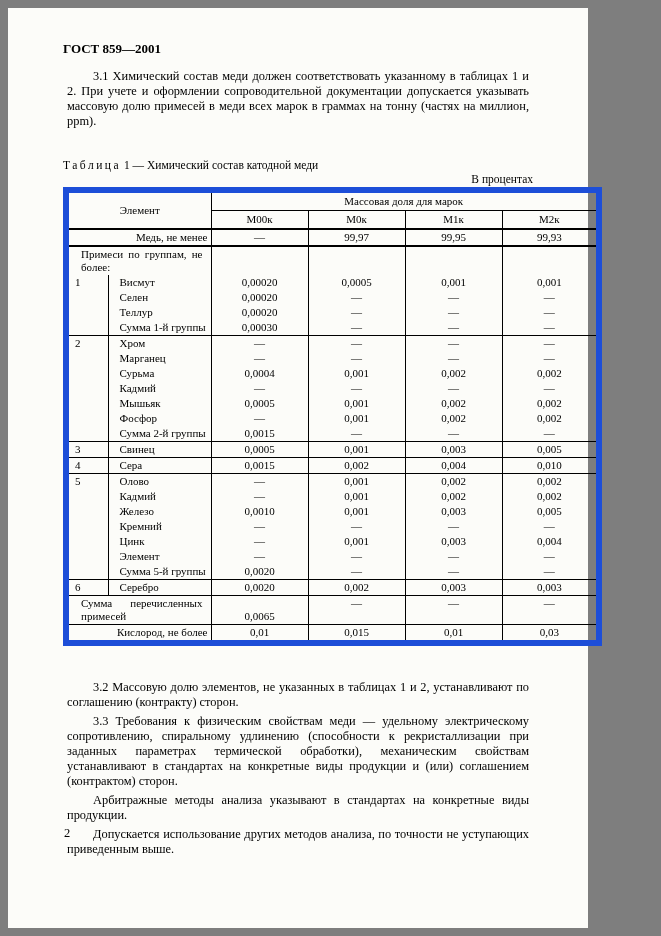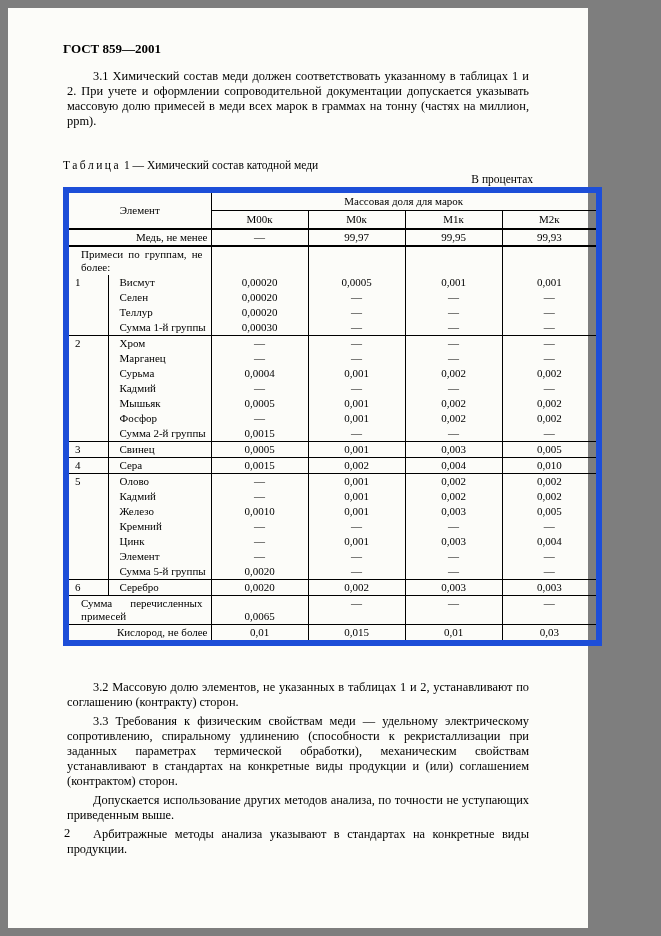--- a/index.html
+++ b/index.html
@@ -278,20 +278,20 @@
             <td class="val">0,015</td>
             <td class="val">0,01</td>
             <td class="val">0,03</td>
           </tr>
         </tbody>
     </table>
 
     <div class="post-table">
       <p class="body-text">3.2 Массовую долю элементов, не указанных в таблицах 1 и 2, устанавливают по соглашению (контракту) сторон.</p>
       <p class="body-text">3.3 Требования к физическим свойствам меди — удельному электрическому сопротивлению, спиральному удлинению (способности к рекристаллизации при заданных параметрах термической обработки), механическим свойствам устанавливают в стандартах на конкретные виды продукции и (или) соглашением (контрактом) сторон.</p>
+      <p class="body-text">Арбитражные методы анализа указывают в стандартах на конкретные виды продукции.</p>
       <p class="body-text">Допускается использование других методов анализа, по точности не уступающих приведенным выше.</p>
-      <p class="body-text">Арбитражные методы анализа указывают в стандартах на конкретные виды продукции.</p>
     </div>
 
     <div class="page-number">2</div>
 
   </div>
 </div>
 
 </body></html>

